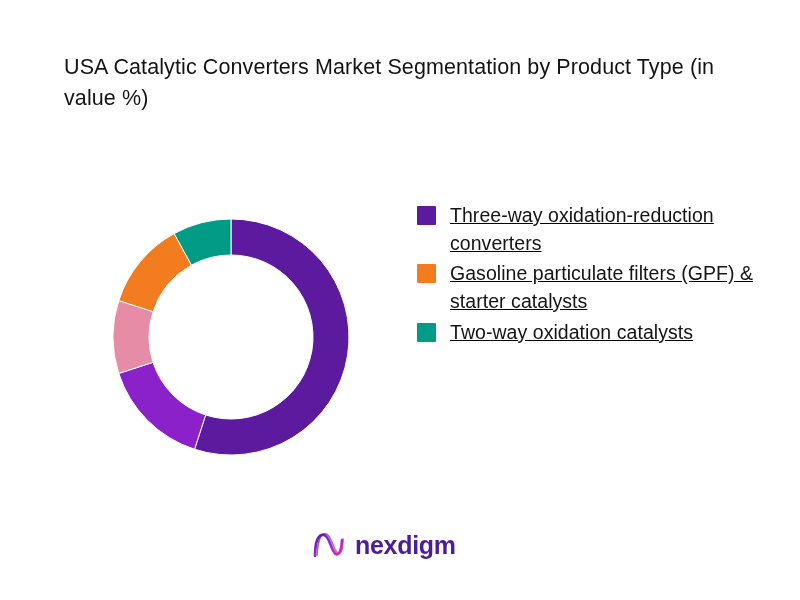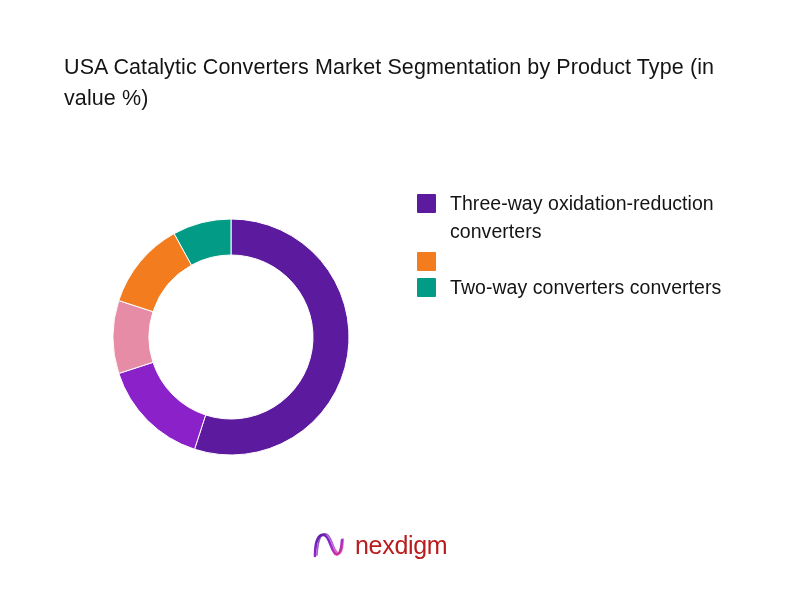--- a/index.html
+++ b/index.html
@@ -46,22 +46,23 @@
   #donut-svg {
     display: block;
     width: 236px;
     height: 236px;
   }
 
   
   #legend {
     position: absolute;
     left: 417px;
-    top: 190px;
+    top: 202px;
     width: 372px;
+    text-decoration: underline;
   }
   .legend-item {
     display: flex;
     align-items: flex-start;
     margin-bottom: 3px;
   }
   .legend-swatch {
     width: 19px;
     height: 19px;
     flex: 0 0 19px;
@@ -86,22 +87,22 @@
     align-items: center;
     height: 34px;
   }
   #logo-mark {
     width: 34px;
     height: 30px;
     margin-right: 9px;
   }
   #logo-text {
     font-size: 25px;
-    color: #b91c1c;
-    font-weight: 400;
+    color: #4c1d95;
+    font-weight: 700;
     letter-spacing: -0.3px;
     line-height: 1;
   }
 </style>
 </head>
 <body>
 
 <div id="page">
 
   <div id="chart-title">USA Catalytic Converters Market Segmentation by Product Type (in value %)</div>
@@ -118,24 +119,25 @@
     </svg>
   </div>
 
   <div id="legend">
       <div class="legend-item">
         <span class="legend-swatch" style="background: rgb(92, 26, 158);"></span>
         <span class="legend-label">Three-way oxidation-reduction converters</span>
       </div>
       <div class="legend-item">
         <span class="legend-swatch" style="background: rgb(242, 124, 30);"></span>
+        <span class="legend-label">Gasoline particulate filters (GPF) &amp; starter catalysts</span>
       </div>
       <div class="legend-item">
         <span class="legend-swatch" style="background: rgb(2, 155, 134);"></span>
-        <span class="legend-label">Two-way converters converters</span>
+        <span class="legend-label">Two-way oxidation catalysts</span>
       </div>
     </div>
 
   <div id="logo">
     <svg id="logo-mark" viewBox="0 0 34 30">
       <defs>
         <linearGradient id="lgGrad" x1="0" y1="0" x2="1" y2="1">
           <stop offset="0%" stop-color="#5C1A9E"></stop>
           <stop offset="55%" stop-color="#9B2BD6"></stop>
           <stop offset="100%" stop-color="#E0318C"></stop>

